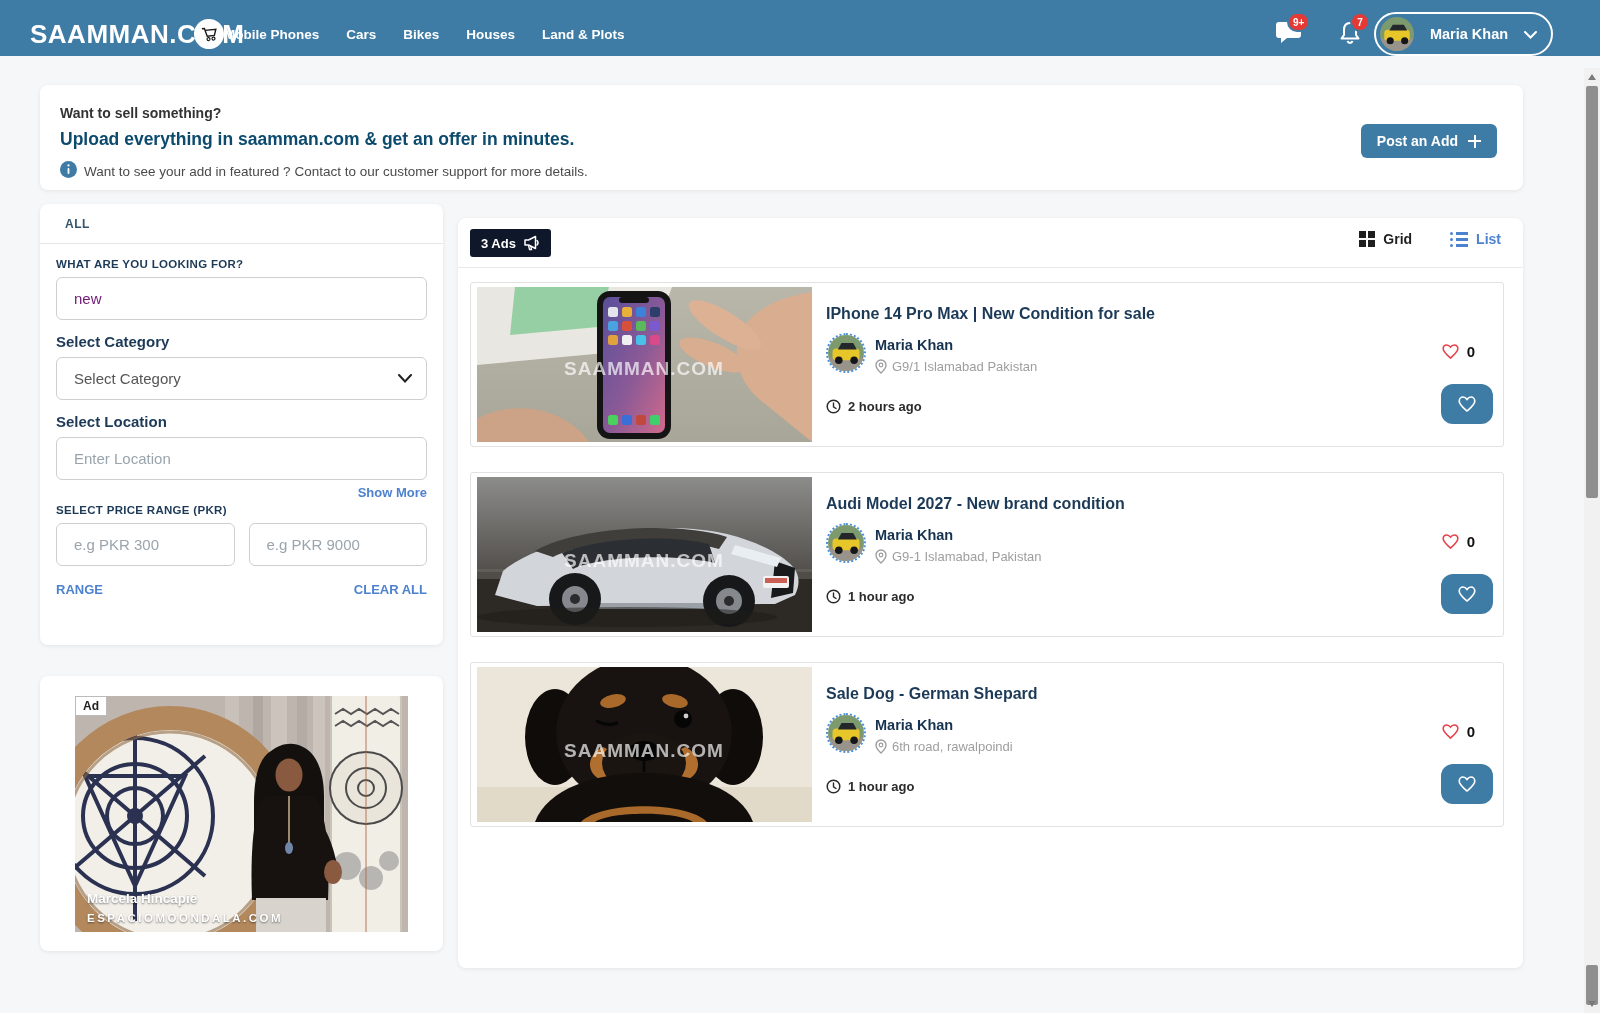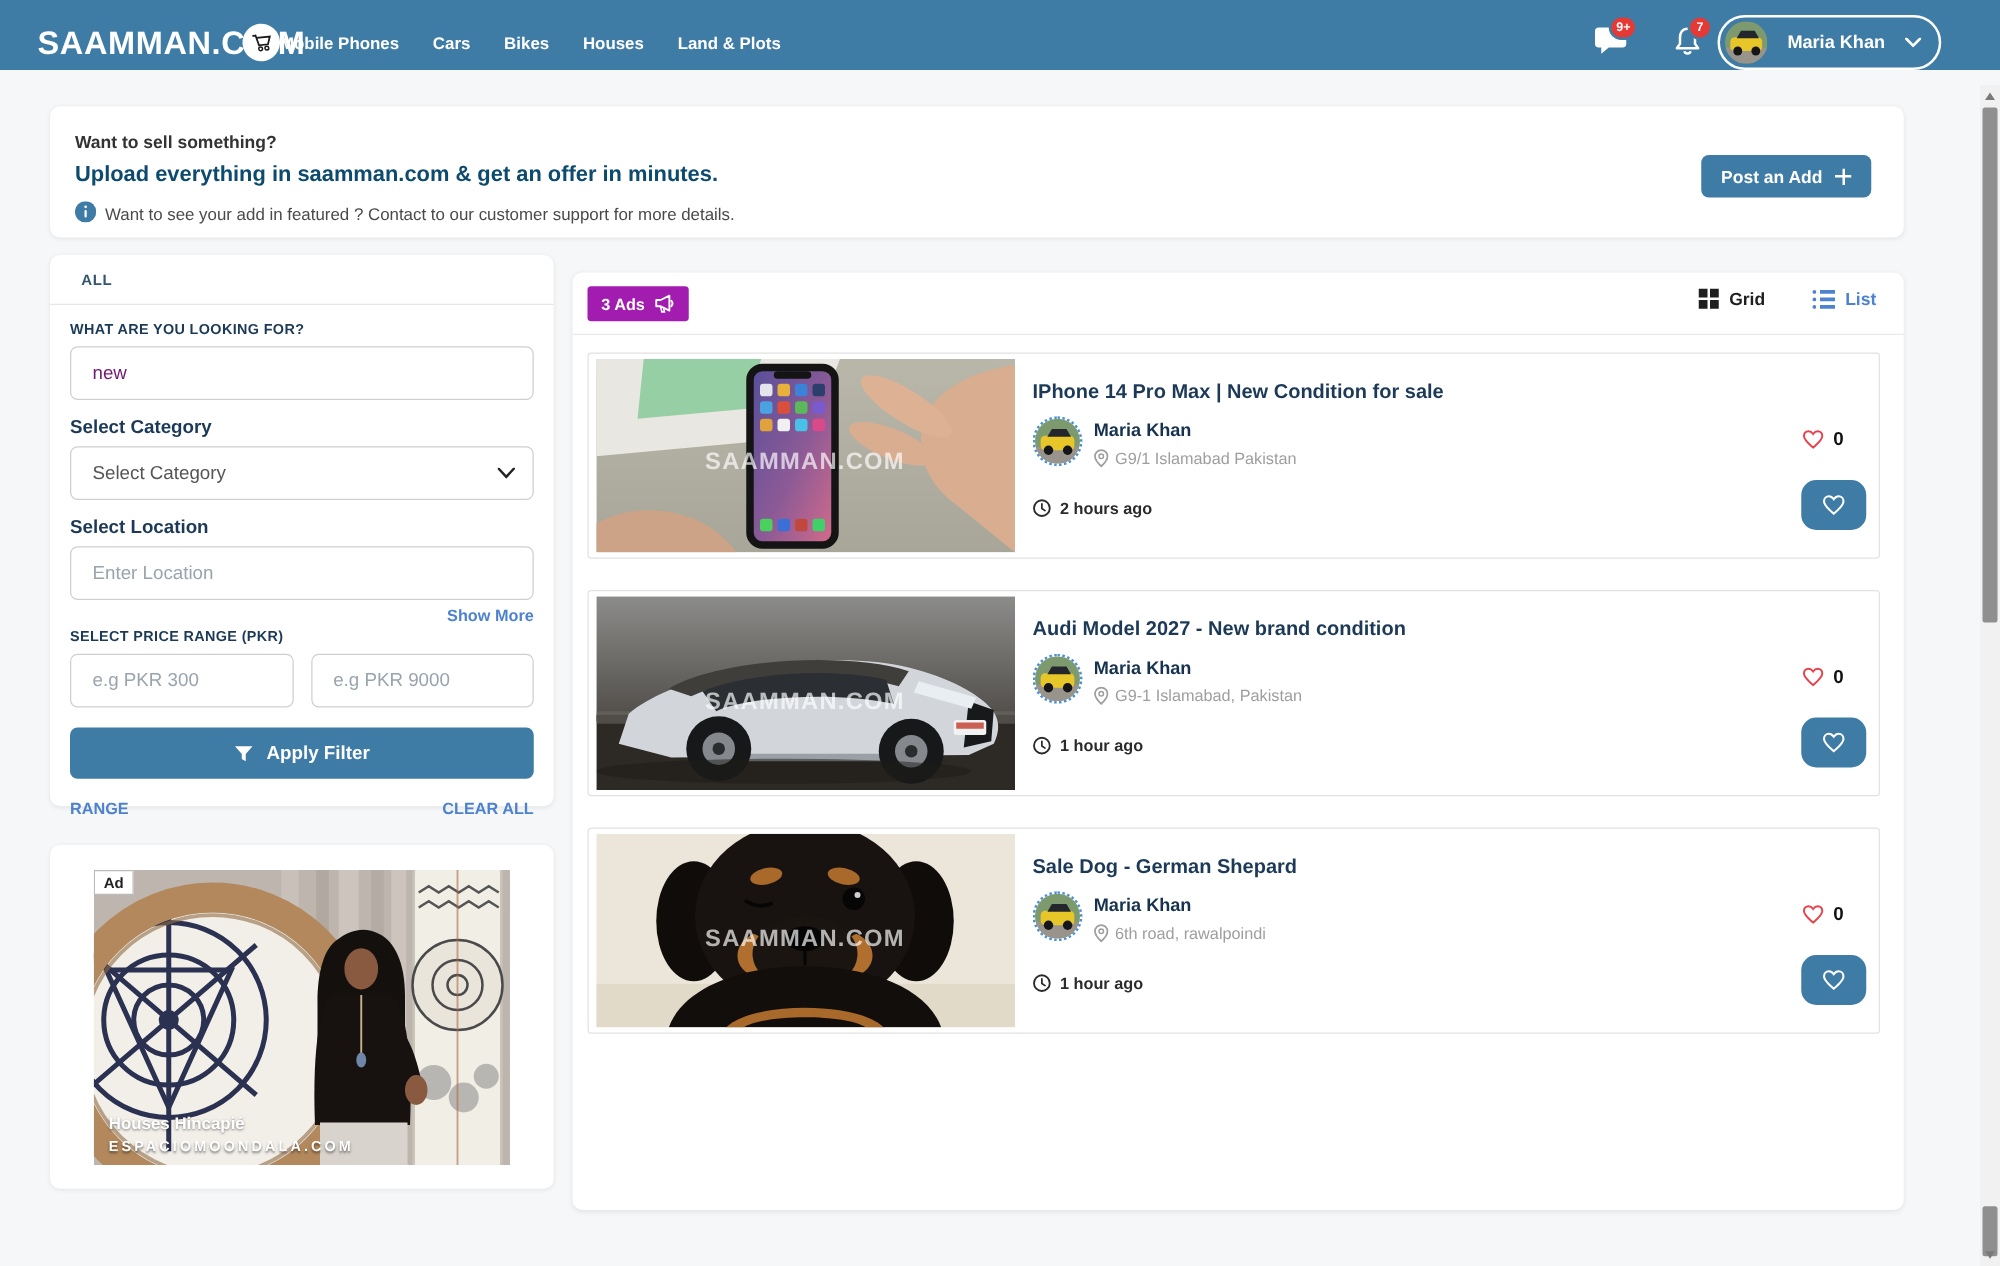--- a/index.html
+++ b/index.html
@@ -58,21 +58,21 @@
   
   .ad-card { position:absolute; left:40px; top:676px; width:403px; height:275px; background:#fff; border-radius:8px; box-shadow:0 1px 4px rgba(0,0,0,.08); }
   .ad-frame { position:absolute; left:35px; top:20px; width:333px; height:236px; overflow:hidden; cursor:pointer; }
   .ad-badge { position:absolute; left:0; top:0; background:#fff; border:1px solid #bbb; color:#222; font-size:12px; font-weight:600; padding:2px 7px; z-index:3; }
   .ad-name { position:absolute; left:12px; bottom:26px; color:#fff; font-size:13.5px; font-weight:700; z-index:3; text-shadow:0 1px 2px rgba(0,0,0,.5); }
   .ad-site { position:absolute; left:12px; bottom:8px; color:#fff; font-size:11.5px; font-weight:700; letter-spacing:2.5px; z-index:3; text-shadow:0 1px 2px rgba(0,0,0,.5); }
 
   
   .listings { position:absolute; left:458px; top:218px; width:1065px; height:750px; background:#fff; border-radius:8px; box-shadow:0 1px 4px rgba(0,0,0,.08); }
   .list-head { height:50px; border-bottom:1px solid #e9e9e9; position:relative; }
-  .count-badge { position:absolute; left:12px; top:11px; height:28px; background:#a21caf; border-radius:3px; color:#fff; font-size:13px; font-weight:700; display:flex; align-items:center; gap:7px; padding:0 11px; }
+  .count-badge { position:absolute; left:12px; top:11px; height:28px; background:#0f172a; border-radius:3px; color:#fff; font-size:13px; font-weight:700; display:flex; align-items:center; gap:7px; padding:0 11px; }
   .view-toggle { position:absolute; right:22px; top:13px; display:flex; align-items:center; gap:38px; }
   .toggle-item { display:flex; align-items:flex-end; gap:8px; font-size:14px; font-weight:600; cursor:pointer; }
   .toggle-item.grid-mode { color:#1f1f1f; }
   .toggle-item.list-mode { color:#4d82cf; }
   .grid-ic { display:grid; grid-template-columns:7px 7px; grid-template-rows:7px 7px; gap:2px; }
   .grid-ic span { background:#1f1f1f; }
   .list-ic { display:flex; flex-direction:column; gap:3px; }
   .list-ic span { display:flex; align-items:center; gap:3px; }
   .list-ic i { width:3px; height:3px; border-radius:50%; background:#4d82cf; }
   .list-ic b { width:12px; height:2.5px; background:#4d82cf; }
@@ -199,26 +199,20 @@
       <input class="f-input" type="text" placeholder="Enter Location" style="">
 
       <div class="show-more">Show More</div>
 
       <div class="f-label-sm">SELECT PRICE RANGE (PKR)</div>
       <div class="price-row">
         <input class="f-input" type="text" placeholder="e.g PKR 300" style="">
         <input class="f-input" type="text" placeholder="e.g PKR 9000" style="">
       </div>
 
-      <button class="apply-btn">
-        <svg width="16" height="14" viewBox="0 0 16 14">
-            <path d="M1 1 H15 L9.6 7.2 V13 L6.4 11.2 V7.2 Z" fill="#ffffff"></path>
-          </svg>
-        <span>Apply Filter</span>
-      </button>
 
       <div class="filter-foot">
         <span>RANGE</span>
         <span>CLEAR ALL</span>
       </div>
     </div>
   </div>
 
   <div class="ad-card">
     <div class="ad-frame">
@@ -263,21 +257,21 @@
           <path d="M196 55 C184 62 179 82 179 106 L179 162 C179 172 188 176 196 173 L232 173 C241 176 249 168 249 158 L249 100 C249 75 241 57 228 51 C217 45 205 48 196 55 Z" fill="#14100e"></path>
           <ellipse cx="214" cy="79" rx="13.5" ry="16.5" fill="#8a5a40"></ellipse>
           <path d="M190 100 L238 100 C251 112 255 152 253 204 L177 204 C175 152 179 112 190 100 Z" fill="#17120f"></path>
           <path d="M214 100 L214 150" stroke="#c9b58a" stroke-width="1.5" fill="none"></path>
           <ellipse cx="214" cy="152" rx="4" ry="6" fill="#6f86a8"></ellipse>
           <rect x="181" y="202" width="70" height="34" fill="#d8d4cd"></rect>
           <path d="M238 120 C252 130 258 150 262 168 L250 176 C244 158 240 140 236 128 Z" fill="#17120f"></path>
           <ellipse cx="258" cy="176" rx="9" ry="12" fill="#8a5a40"></ellipse>
         </g>
       </svg>
-      <div class="ad-name">Houses Hincapié</div>
+      <div class="ad-name">Marcela Hincapié</div>
       <div class="ad-site">ESPACIOMOONDALA.COM</div>
     </div>
   </div>
 
   <div class="listings">
     <div class="list-head">
       <div class="count-badge">
         <span>3 Ads</span>
         <svg width="17" height="16" viewBox="0 0 17 16">
             <path d="M12.5 1.5 L5.5 5 H2 V10 H5.5 L12.5 13.5 Z" fill="none" stroke="#ffffff" stroke-width="1.5" stroke-linejoin="round"></path>

